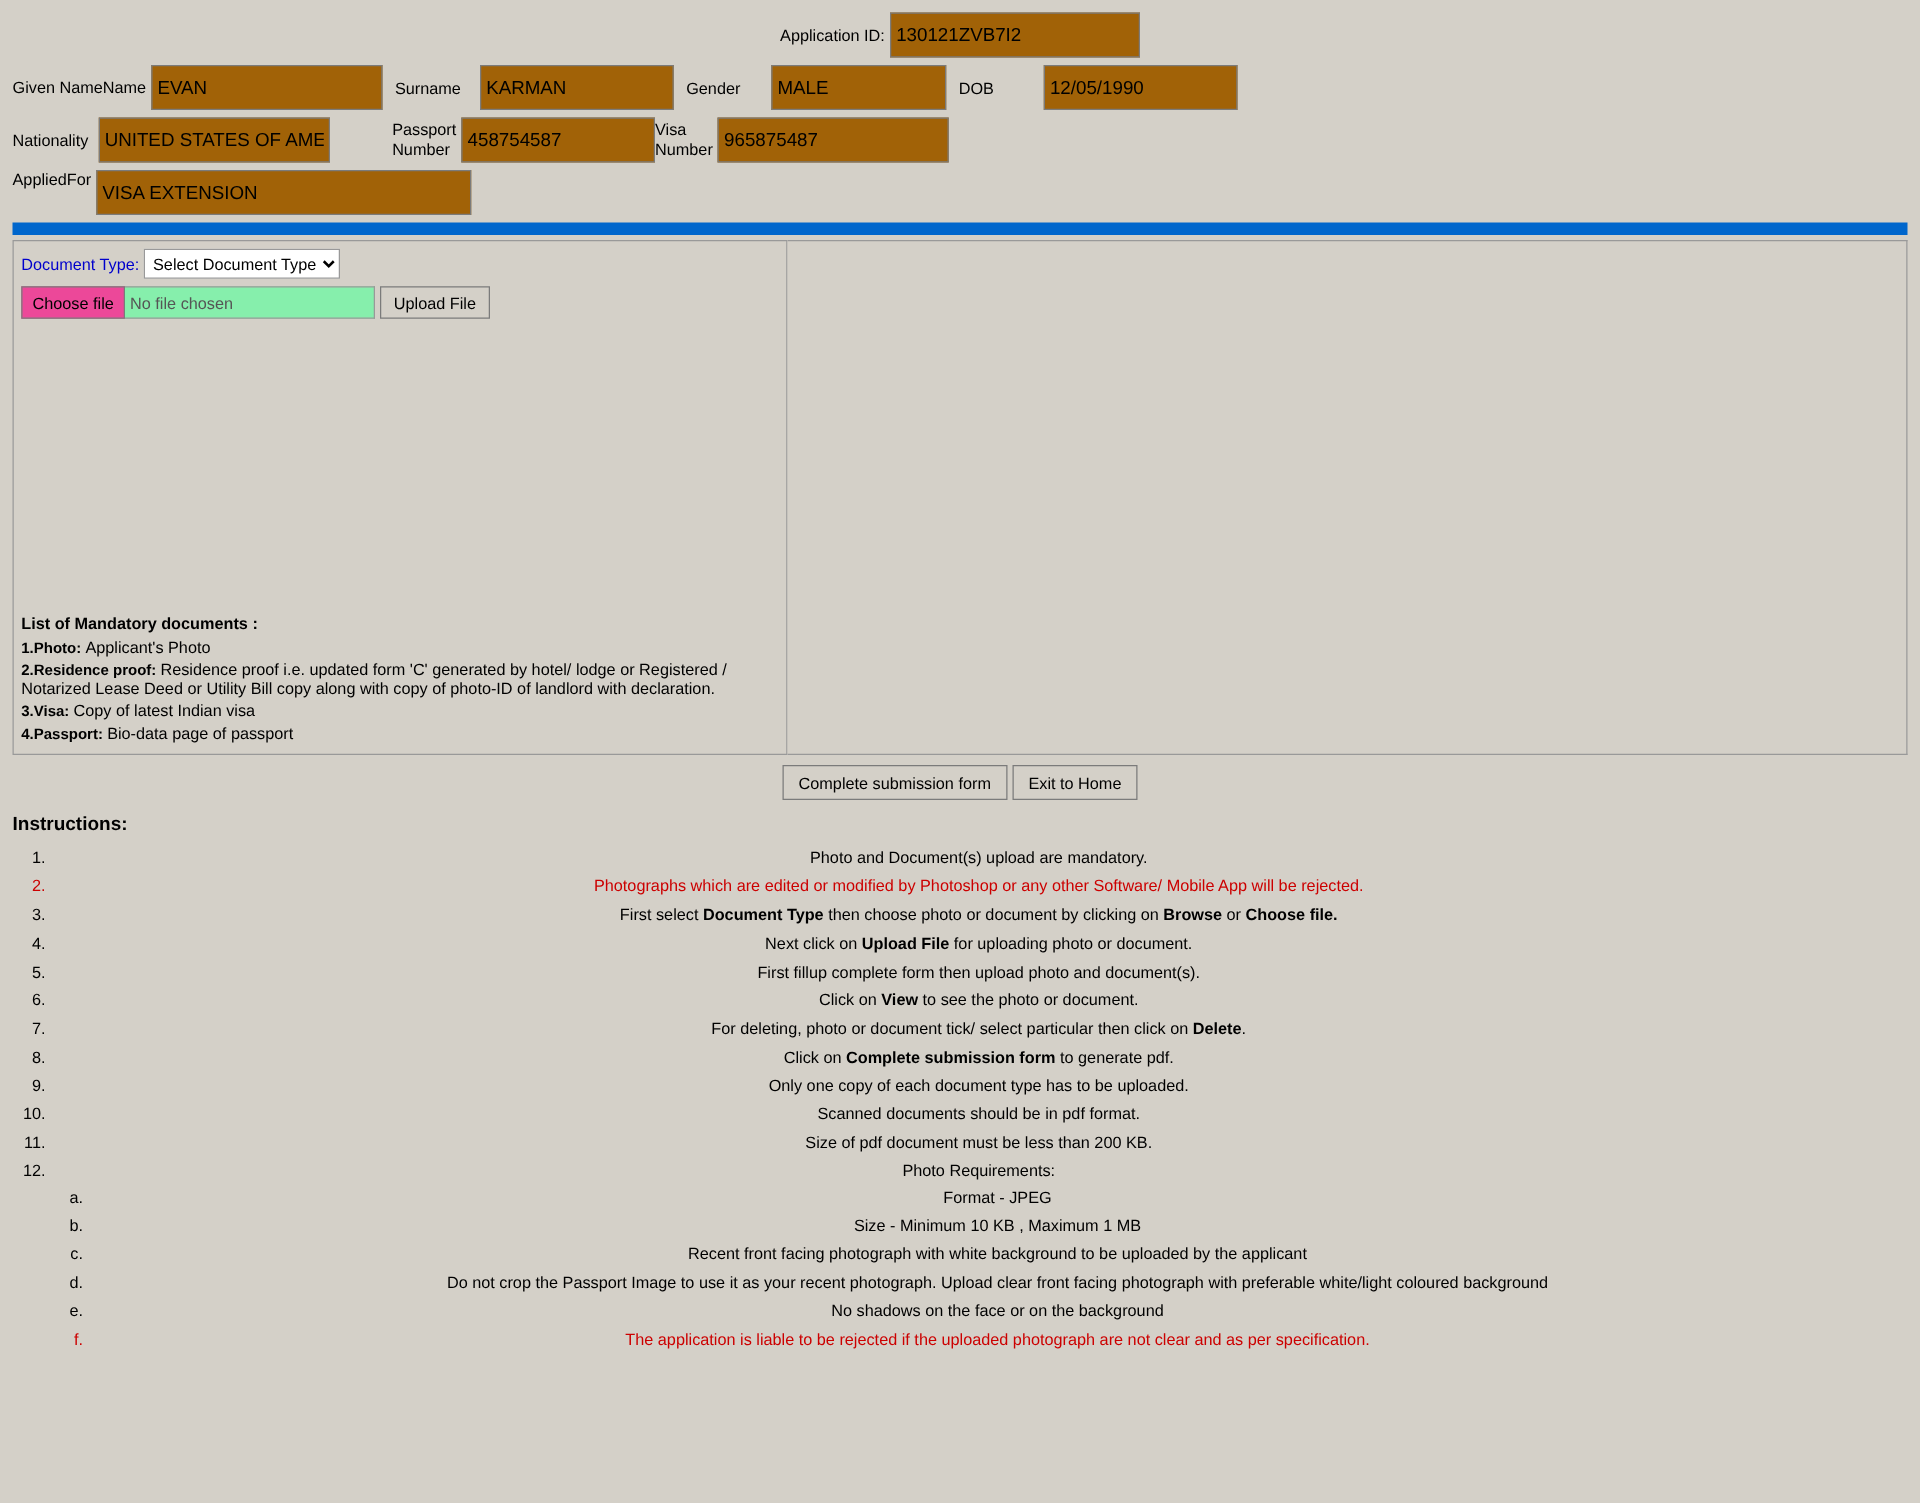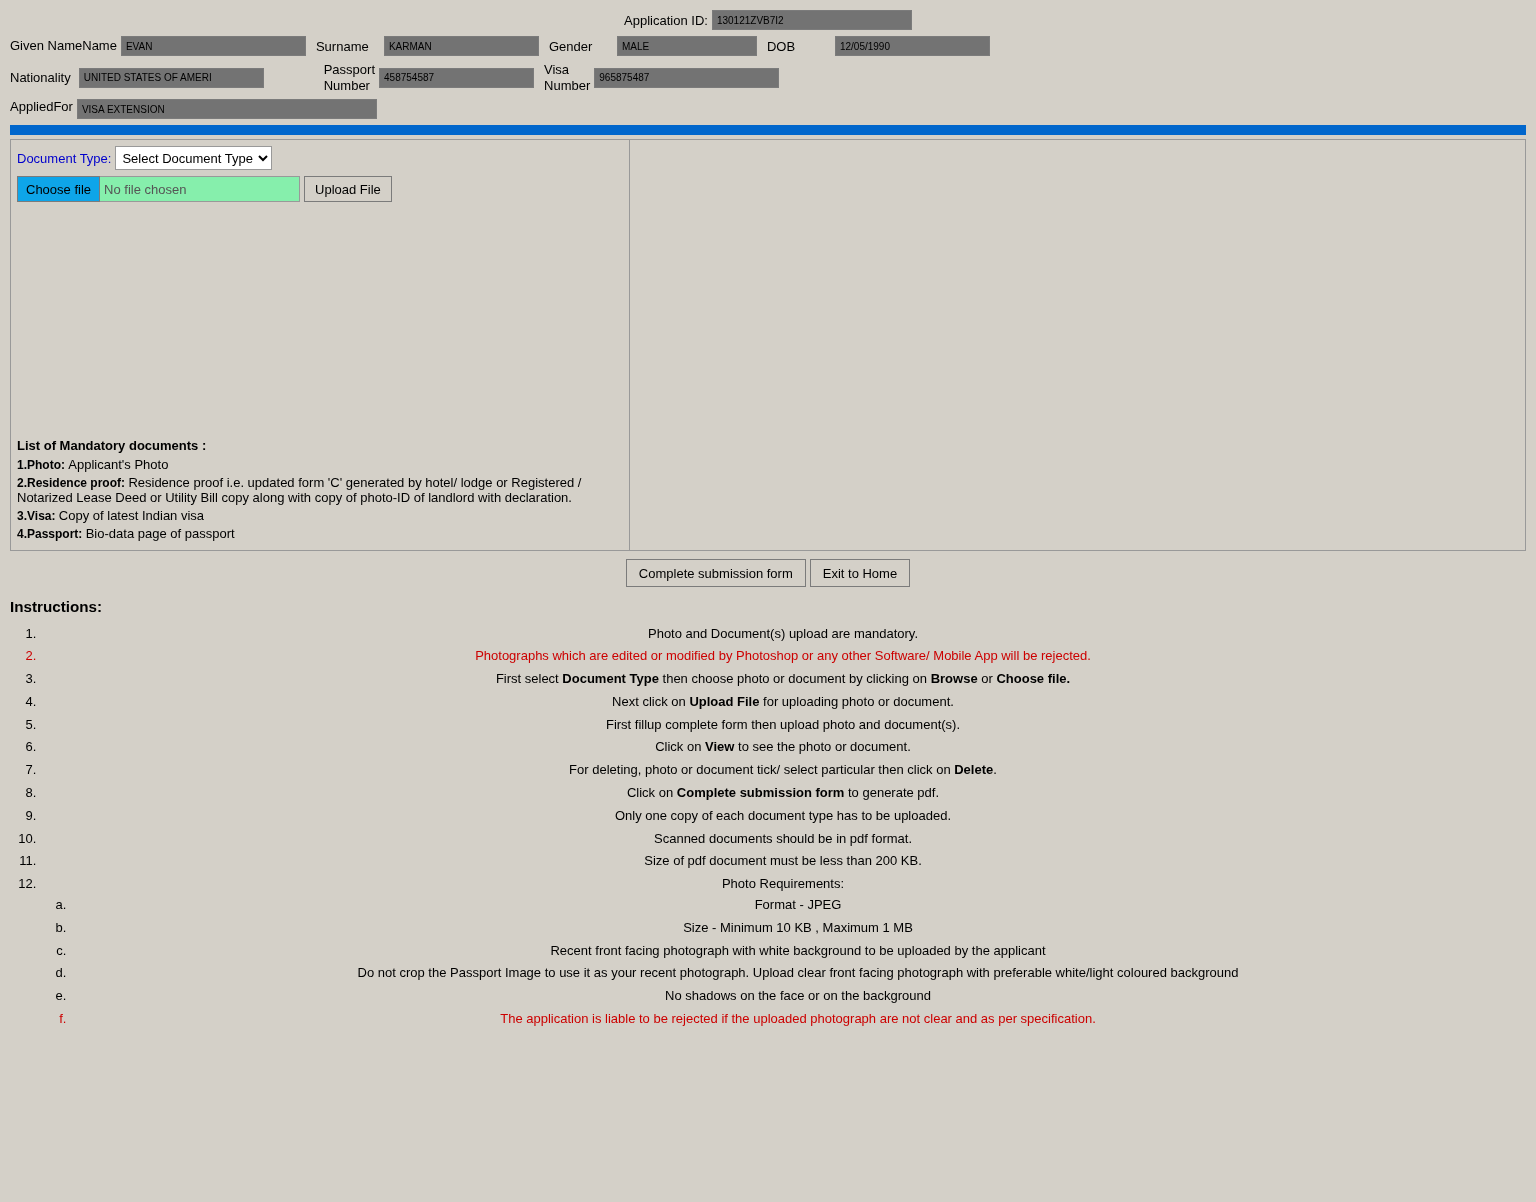--- a/index.html
+++ b/index.html
@@ -15,24 +15,24 @@
       min-height: 100vh;
     }
     .field-label {
       font-weight: normal;
       margin-right: 4px;
       white-space: nowrap;
       min-width: 60px;
     }
     .field-input {
       border: 1px solid #7b7b7b;
-      background: #737373;
+      background: #a16207;
       padding: 2px 4px;
-      font-size: 10px;
-      height: 20px;
+      font-size: 15px;
+      height: 36px;
     }
     .app-id-row {
       display: flex;
       align-items: center;
       justify-content: center;
       margin-bottom: 6px;
     }
     .blue-bar {
       background: #0066cc;
       height: 10px;
@@ -62,21 +62,21 @@
       padding: 2px;
       height: 24px;
     }
     .file-input-row {
       display: flex;
       align-items: center;
       gap: 0;
       margin-bottom: 6px;
     }
     .choose-file-btn {
-      background: #0ea5e9;
+      background: #ec4899;
       border: 1px solid #7b7b7b;
       padding: 2px 8px;
       font-size: 13px;
       cursor: pointer;
       height: 26px;
       white-space: nowrap;
     }
     .no-file-text {
       border: 1px solid #999;
       border-left: none;
@@ -184,21 +184,21 @@
     <div style="display:flex; align-items:center; gap:4px;">
       <span class="field-label">Gender</span>
       <input class="field-input" style="width: 140px;" type="text" value="MALE">
     </div>
     <div style="display:flex; align-items:center; gap:4px;">
       <span class="field-label">DOB</span>
       <input class="field-input" style="width: 155px;" type="text" value="12/05/1990">
     </div>
   </div>
 
-  <div style="display:flex; align-items:center; gap:10px; margin-bottom:6px;">
+  <div style="display:flex; align-items:center; margin-bottom:6px;">
     <div style="display:flex; align-items:center; gap:4px;">
       <span class="field-label">Nationality</span>
       <input class="field-input" style="width: 185px;" type="text" value="UNITED STATES OF AMERI">
     </div>
     <div style="display:flex; align-items:center; gap:4px; margin-left:50px;">
       <span style="display:flex; flex-direction:column; font-size:13px; line-height:1.2;">
         <span>Passport</span>
         <span>Number</span>
       </span>
       <input class="field-input" style="width: 155px;" type="text" value="458754587">

